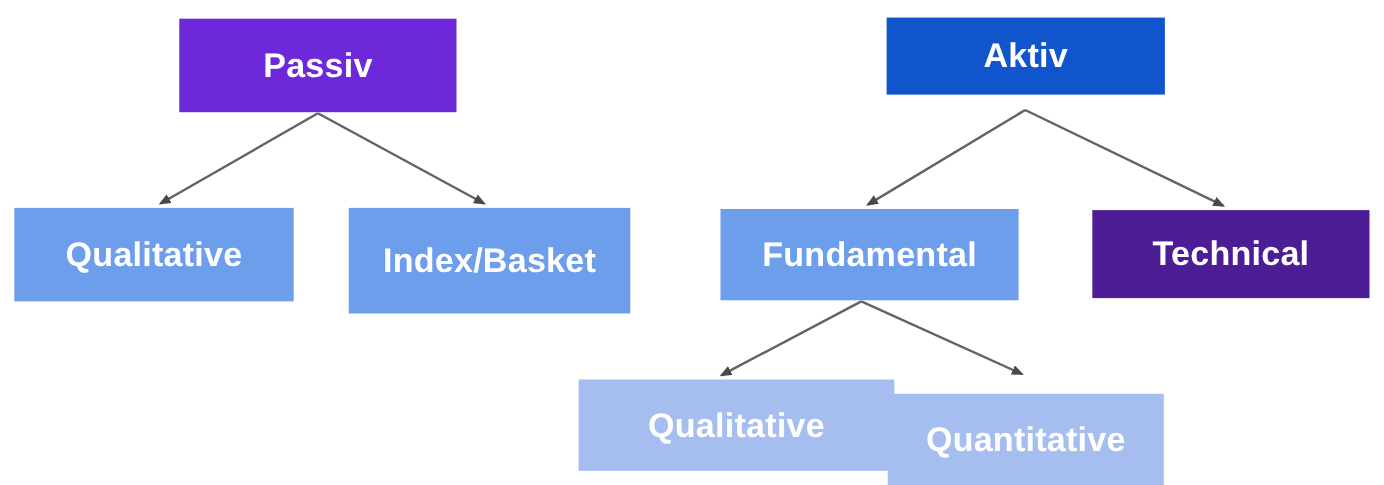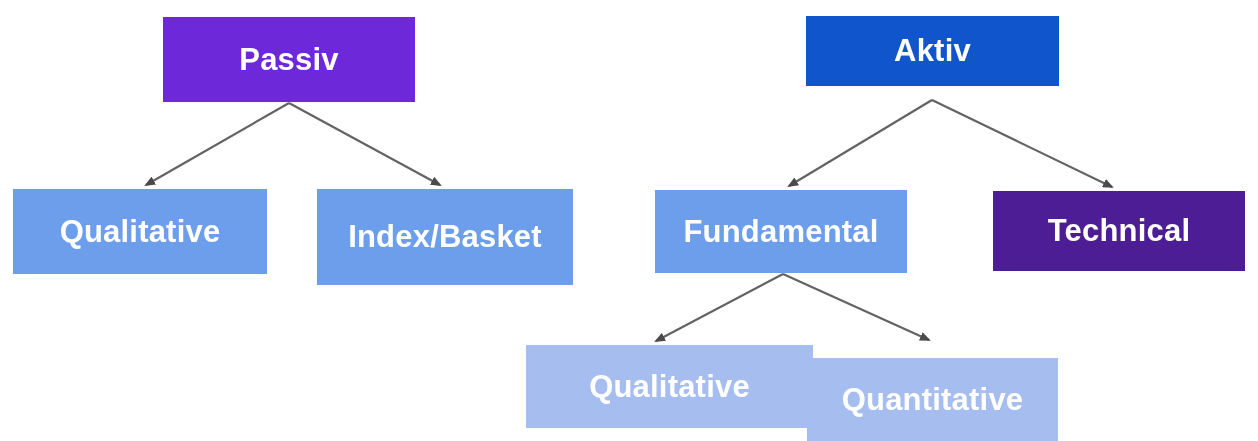--- a/index.html
+++ b/index.html
@@ -56,21 +56,21 @@
   </svg>
 
   <div class="node" style="left: 163px; top: 17px; width: 252px; height: 85px; background-color: #6d28d9;">Passiv</div>
 
   <div class="node" style="left: 806px; top: 16px; width: 253px; height: 70px; background-color: rgb(17, 85, 204);">Aktiv</div>
 
   <div class="node" style="left: 13px; top: 189px; width: 254px; height: 85px; background-color: rgb(109, 158, 235);">Qualitative</div>
 
   <div class="node" style="left: 317px; top: 189px; width: 256px; height: 96px; background-color: rgb(109, 158, 235);">Index/Basket</div>
 
-  <div class="node" style="left: 655px; top: 190px; width: 252px; height: 83px; background-color: rgb(109, 158, 235);">Fundamental</div>
+  <div class="node" style="left: 655px; top: 190px; width: 271px; height: 83px; background-color: rgb(109, 158, 235);">Fundamental</div>
 
   <div class="node" style="left: 993px; top: 191px; width: 252px; height: 80px; background-color: #4c1d95;">Technical</div>
 
   <div class="node" style="left: 526px; top: 345px; width: 287px; height: 83px; background-color: rgb(166, 189, 240);">Qualitative</div>
 
   <div class="node" style="left: 807px; top: 344px; width: 251px; height: 84px; background-color: rgb(166, 189, 240); margin-top: 14px;">Quantitative</div>
 
 </div>
 
 </body></html>

